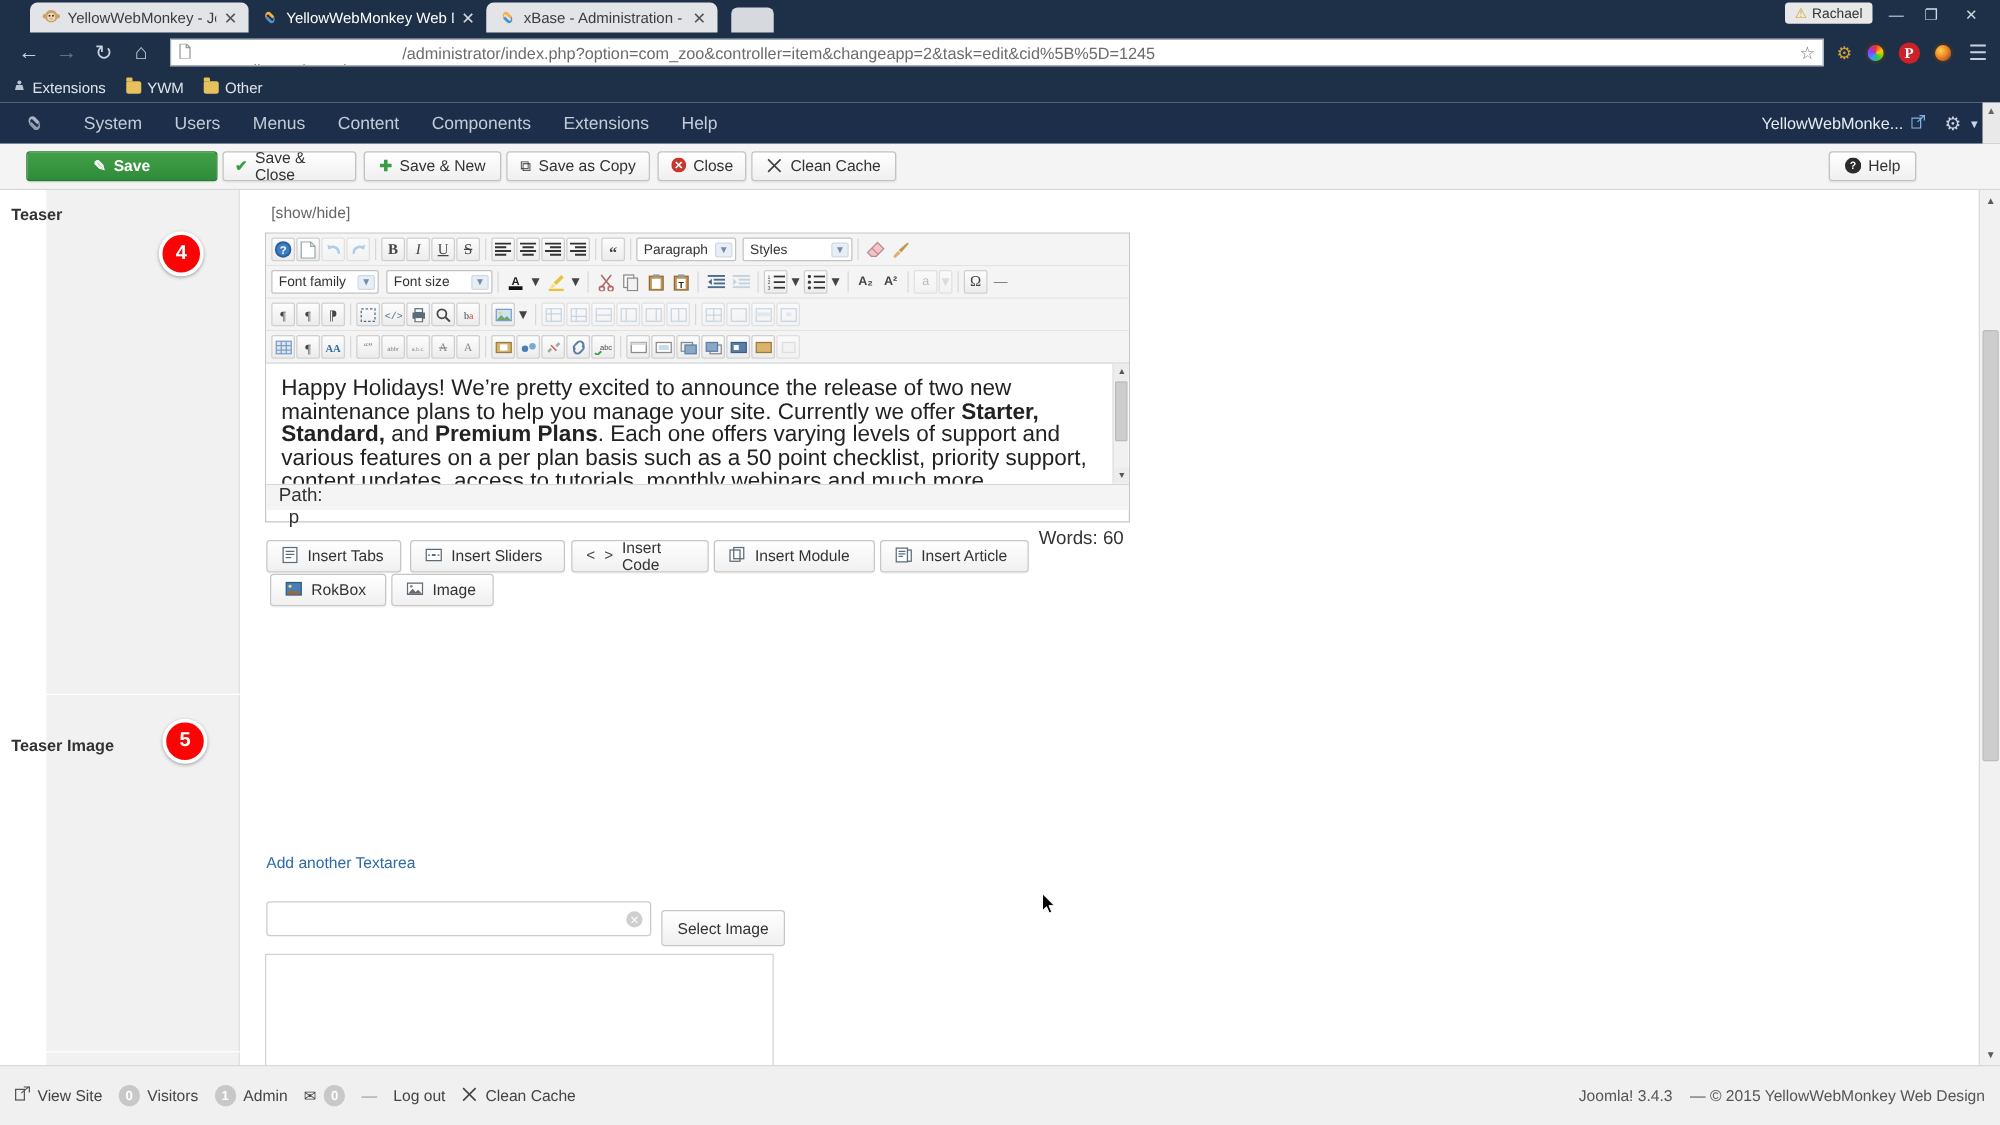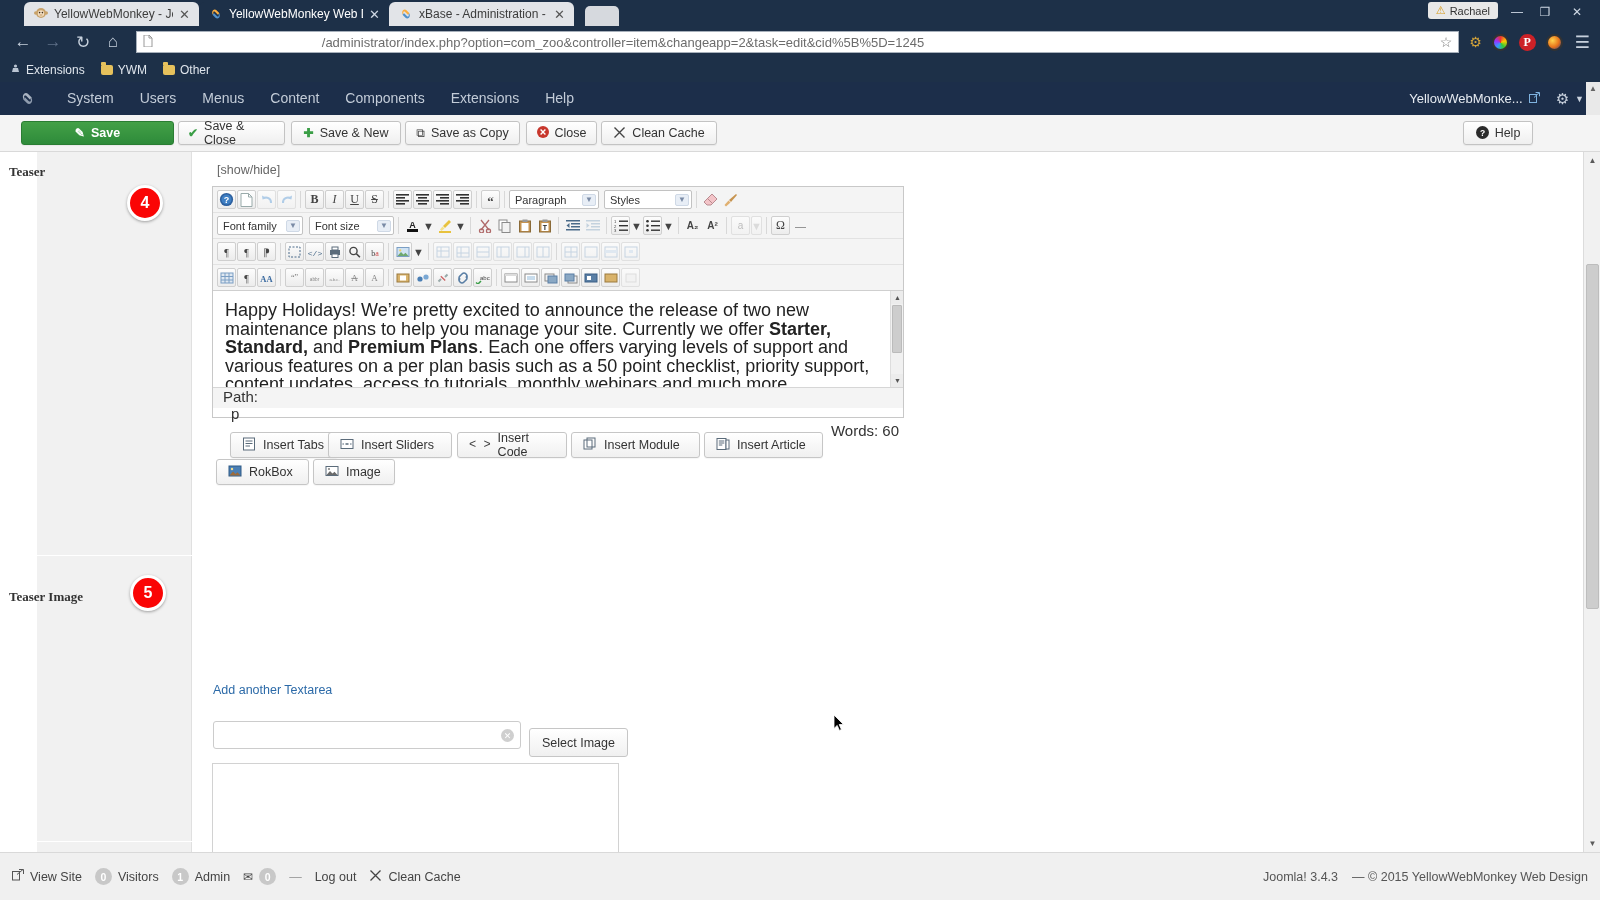--- a/index.html
+++ b/index.html
@@ -81,21 +81,21 @@
   .tb-btn.primary {
     background:linear-gradient(#43a047,#2e8b3a);
     border-color:#2a7d33; color:#fff; font-weight:bold;
   }
   .tb-ic { font-size:12px; line-height:1; display:inline-block; }
   .ic-green { color:#3a9e46; font-weight:bold; }
 
   
   .page { position:absolute; left:0; top:152px; width:1600px; height:700px; background:#fff; overflow:hidden; }
   .lbl-col { position:absolute; left:37px; width:155px; background:#f1f1f1; border-right:1px solid #e0e0e0; }
-  .lbl-text { position:absolute; left:9px; font-size:13px; color:#333; font-weight:bold;font-family:Liberation Serif, serif; }
+  .lbl-text { position:absolute; left:9px; font-size:13px; color:#333; font-weight:bold; }
   .badge {
     position:absolute; width:36px; height:36px; border-radius:50%;
     background:#fa0505; color:#fff; font-size:16px; font-weight:bold;
     display:flex; align-items:center; justify-content:center;
     border:3px solid #fff; box-shadow:0 1px 3px rgba(0,0,0,.35);
   }
 
   .showhide { position:absolute; left:217px; top:163px; font-size:12.5px; color:#666; cursor:pointer; }
 
   
@@ -416,21 +416,21 @@
               <rect y="0" width="13" height="1.6"></rect>
               <rect x="4" y="3" width="9" height="1.6"></rect>
               <rect y="6" width="13" height="1.6"></rect>
               <rect x="4" y="9" width="9" height="1.6"></rect>
             </g>
           </svg>
         </div>
       <div class="esep"></div>
       <div class="ebtn" style="font-family:'Liberation Serif',serif;font-size:13px;font-weight:bold;line-height:6px;padding-top:5px;">“</div>
       <div class="esep"></div>
-      <div class="esel" style="width:90px;">
+      <div class="esel" style="width:80px;">
         <span>Paragraph</span>
         <span class="cv">▼</span>
       </div>
       <div class="esel" style="width:88px;margin-left:4px;">
         <span>Styles</span>
         <span class="cv">▼</span>
       </div>
       <div class="esep"></div>
       <div class="ebtn plain">
           <svg width="15" height="14" viewBox="0 0 15 14">
@@ -832,21 +832,21 @@
               <rect x="8" y="5" width="2" height="2"></rect>
               <rect x="2" y="8" width="2" height="2"></rect>
               <rect x="8" y="2" width="2" height="2"></rect>
               <rect x="5" y="5" width="2" height="2"></rect>
             </g>
           </svg>
       </span>
     </div>
   </div>
 
-  <div class="ins-btn" style="left:230px;top:280px;width:108px;">
+  <div class="ins-btn" style="left:213px;top:280px;width:108px;">
     <span><svg width="14" height="14" viewBox="0 0 14 14">
           <rect x="1.5" y="1" width="11" height="12" fill="#fff" stroke="#5a6b7a"></rect>
           <path d="M3.5 4h7M3.5 6.5h7M3.5 9h4.5" stroke="#5a6b7a"></path>
         </svg></span>
     <span>Insert Tabs</span>
   </div>
   <div class="ins-btn" style="left:328px;top:280px;width:124px;">
     <span><svg width="14" height="14" viewBox="0 0 14 14">
           <rect x="1" y="2.5" width="12" height="9" fill="#fff" stroke="#5a6b7a"></rect>
           <path d="M4 7l-1.6 0M10 7l1.6 0" stroke="#5a6b7a"></path>

